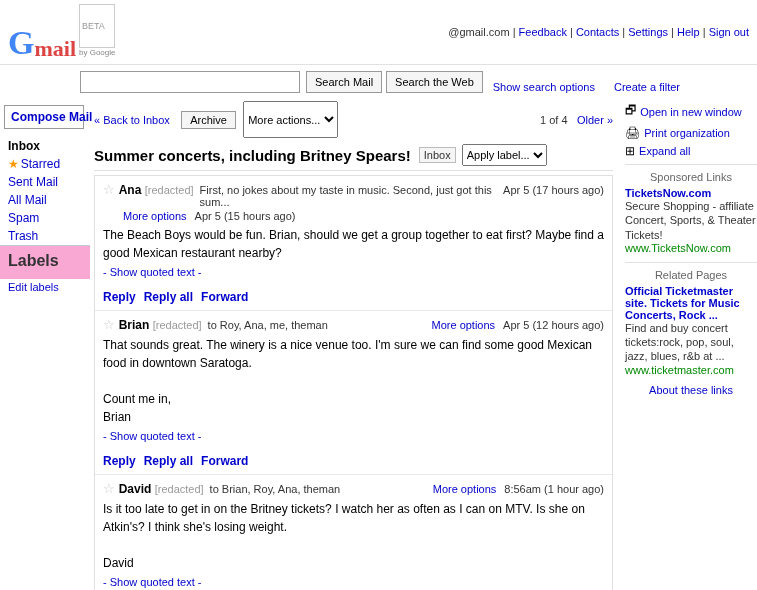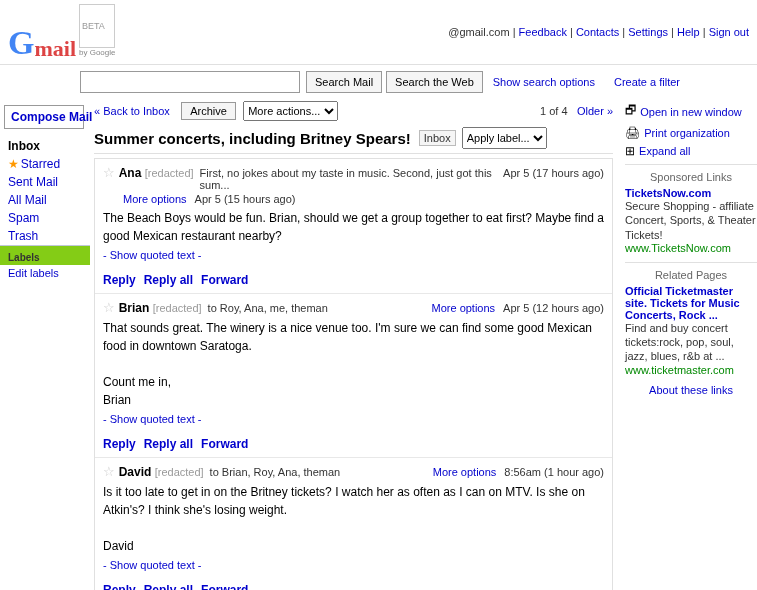--- a/index.html
+++ b/index.html
@@ -5,38 +5,38 @@
     * { margin: 0; padding: 0; box-sizing: border-box; }
     body { font-family: Arial, sans-serif; font-size: 12px; background: #fff; color: #000; width: 757px; }
 
     
     #top-bar { display: flex; justify-content: space-between; align-items: center; padding: 4px 8px; background: #fff; border-bottom: 1px solid #e0e0e0; }
     #top-bar-left { display: flex; align-items: center; }
     #top-bar-right { font-size: 11px; color: #333; }
     #top-bar-right a { color: #00c; text-decoration: none; }
 
     
-    #search-bar { display: flex; align-items: center; padding: 6px 8px 4px 80px; }
+    #search-bar { display: flex; align-items: flex-end; padding: 6px 8px 4px 80px; }
     #search-input { width: 220px; height: 22px; border: 1px solid #999; padding: 2px 4px; font-size: 12px; }
     #btn-search-mail { margin-left: 6px; height: 22px; padding: 0 8px; font-size: 11px; background: #f5f5f5; border: 1px solid #999; cursor: pointer; }
     #btn-search-web { margin-left: 4px; height: 22px; padding: 0 8px; font-size: 11px; background: #f5f5f5; border: 1px solid #999; cursor: pointer; }
     #search-links { margin-left: 6px; font-size: 11px; color: #00c; }
     #search-links a { color: #00c; text-decoration: none; margin-right: 8px; }
 
     
     #main { display: flex; }
 
     
     #sidebar { width: 90px; min-width: 90px; padding: 4px 0; background: #fff; }
     #compose-btn { display: block; margin: 4px 8px 8px 8px; padding: 4px 6px; background: #fff; border: 1px solid #bbb; font-weight: bold; font-size: 12px; cursor: pointer; color: #00c; text-align: center; white-space: nowrap; }
     .sidebar-item { padding: 2px 8px; font-size: 12px; cursor: pointer; }
     .sidebar-item a { text-decoration: none; color: #00c; }
     .sidebar-item.active { font-weight: bold; color: #000; }
     .sidebar-item.active a { color: #000; }
-    .sidebar-section-label { padding: 6px 8px 2px 8px; font-size: 10px; font-weight: bold; color: #333; background: #84cc16; border-top: 1px solid #c0c8d8; }
+    .sidebar-section-label { padding: 6px 8px 9px 8px; font-size: 16px; font-weight: bold; color: #333; background: #f9a8d4; border-top: 1px solid #c0c8d8; }
     .edit-labels { padding: 2px 8px; font-size: 11px; }
     .edit-labels a { color: #00c; text-decoration: none; }
     .star-icon { color: #f90; margin-right: 2px; }
 
     
     #content { flex: 1; padding: 0 4px; }
 
     
     #thread-nav-top { display: flex; align-items: center; justify-content: space-between; padding: 4px 0 2px 0; }
     #back-inbox-btn { background: none; border: 1px solid #999; padding: 2px 6px; font-size: 11px; color: #00c; cursor: pointer; margin-right: 4px; }
@@ -133,21 +133,21 @@
     <div class="sidebar-section-label">Labels</div>
     <div class="edit-labels"><a href="#">Edit labels</a></div>
   </div>
 
   <div id="content">
 
     <div id="thread-nav-top">
       <div>
         <button id="back-inbox-btn" style="background:none;border:none;color:#00c;cursor:pointer;font-size:11px;padding:0;">« Back to Inbox</button>
         <button id="archive-btn" style="background:#f5f5f5;border:1px solid #999;padding:2px 8px;font-size:11px;cursor:pointer;margin-left:4px;">Archive</button>
-        <select id="more-actions-select" style="font-size:11px;height:20px;margin-left:4px;">
+        <select id="more-actions-select" style="font-size:11px;height:37px;margin-left:4px;">
           <option>More actions...</option>
         </select>
       </div>
       <div>
         <span id="page-info">1 of 4</span>
         <a id="older-link" href="#" style="margin-left:6px;">Older »</a>
       </div>
     </div>
 
     <div id="subject-bar" style="display:flex;align-items:center;padding:4px 0 4px 0;border-bottom:1px solid #e0e0e0;">

